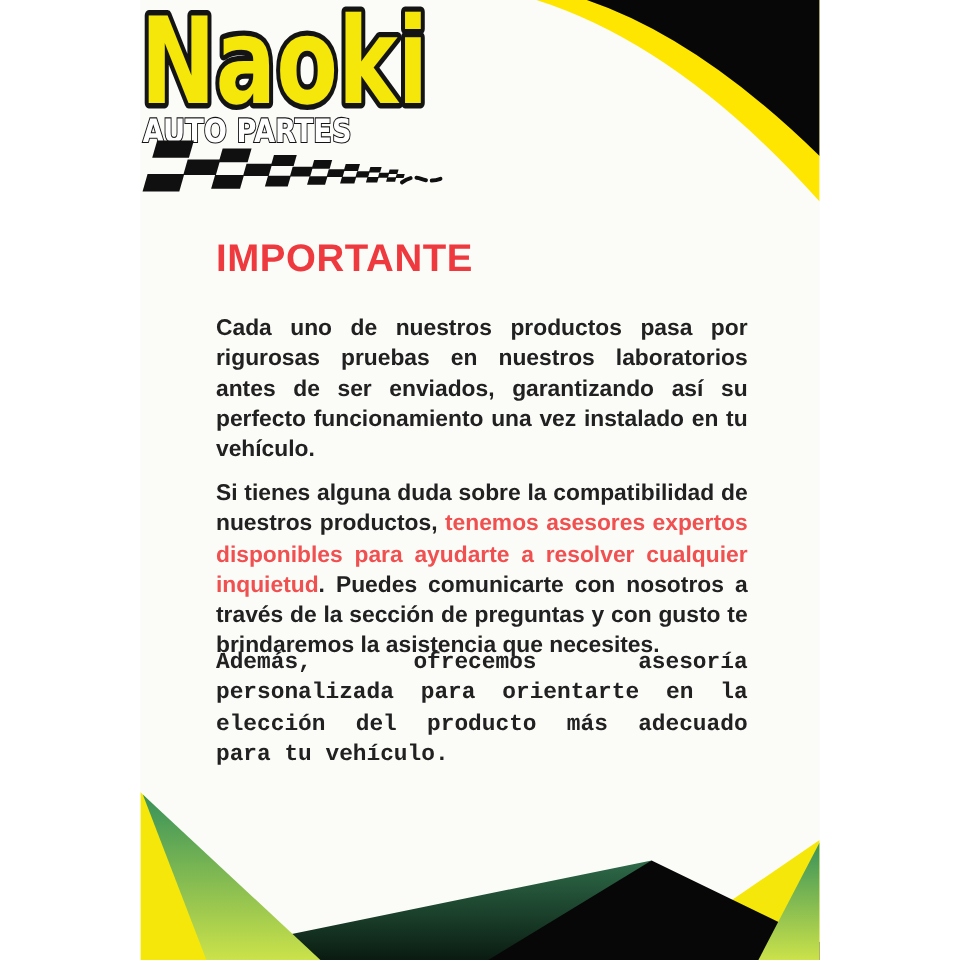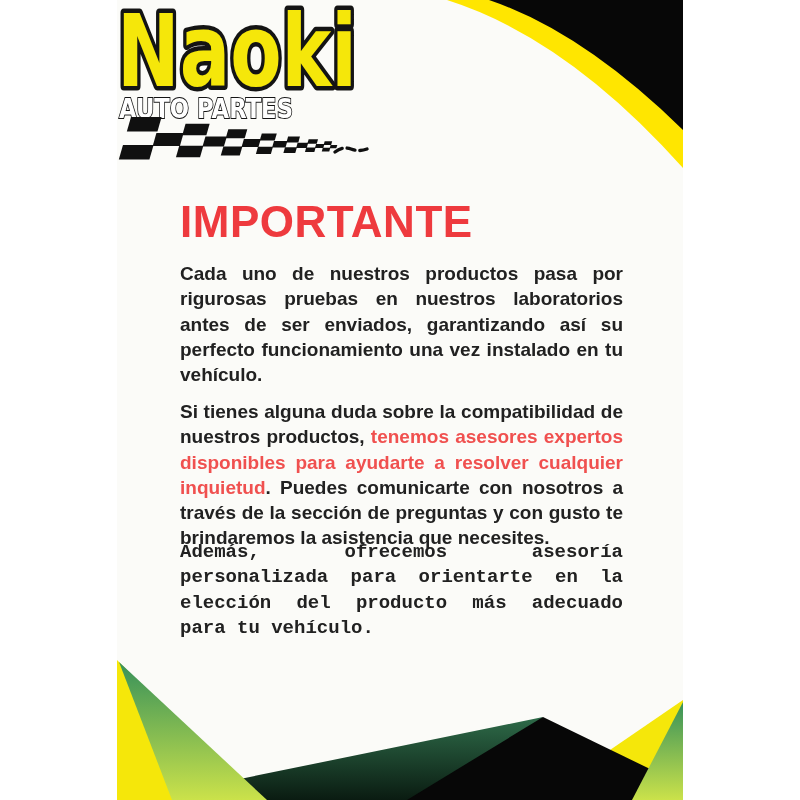--- a/index.html
+++ b/index.html
@@ -39,21 +39,21 @@
   .flag rect{fill:#101010;}
   .tagline{
     position:absolute;left:4px;top:151px;width:480px;
     font-family:"DejaVu Sans",sans-serif;font-weight:bold;
     font-size:14.6px;letter-spacing:0px;color:var(--accent-red);white-space:nowrap;
   }
   
   .heading{
     position:absolute;left:63px;top:197px;margin:0;
     font-family:"Liberation Sans",sans-serif;font-weight:bold;
-    font-size:44px;letter-spacing:0.5px;color:var(--accent-red);
+    font-size:32px;letter-spacing:0.5px;color:var(--accent-red);
   }
   .para{
     position:absolute;left:63px;width:443px;margin:0;
     font-family:"Liberation Sans",sans-serif;font-weight:bold;
     font-size:19px;line-height:25.3px;color:var(--text-black);
     text-align:justify;
   }
   .para .red{color:var(--inline-red);}
   .p1{top:261px;}
   .p2{top:399px;}

